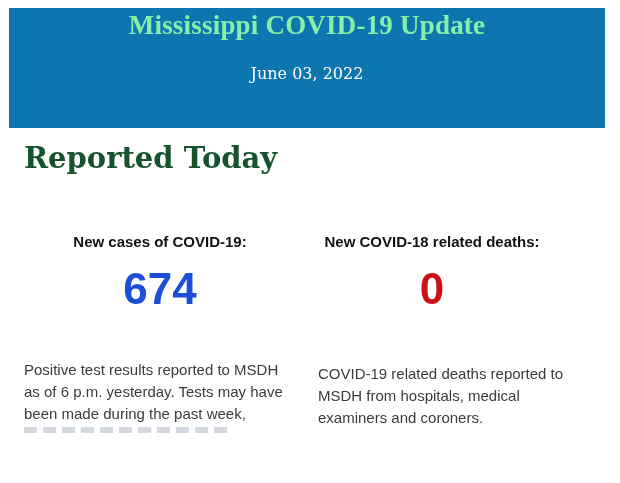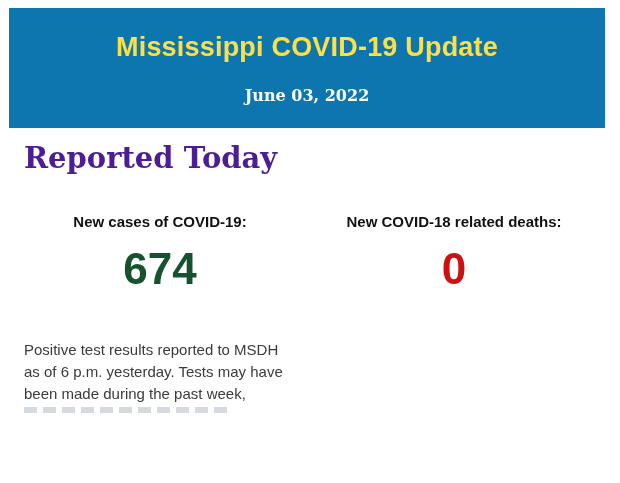--- a/index.html
+++ b/index.html
@@ -12,68 +12,68 @@
     -webkit-font-smoothing: antialiased;
   }
   .email-header {
     margin: 8px 15px 0 9px;
     height: 120px;
     background: #0e76ae;
     text-align: center;
     overflow: hidden;
   }
   .email-title {
-    font-family: Liberation Sans, sans-serif;
+    font-family: Liberation Serif, serif;
     font-weight: bold;
     font-size: 27px;
-    color: #fde047;
-    margin-top: 24px;
+    color: #86efac;
+    margin-top: 2px;
     letter-spacing: 0.2px;
   }
   .email-date {
     font-family: "DejaVu Serif", serif;
-    font-weight: bold;
+    font-weight: normal;
     font-size: 16px;
     color: #ffffff;
     margin-top: 23px;
   }
   .content {
     padding: 0 15px;
     margin-left: 9px;
     margin-right: 15px;
   }
   .section-heading {
     font-family: "DejaVu Serif", serif;
     font-weight: bold;
     font-size: 29px;
     line-height: 1.1;
-    color: #4c1d95;
+    color: #14532d;
     margin: 15px 0 0 0;
   }
   .stats-row {
     display: flex;
-    justify-content: space-between;
-    margin-top: 38px;
+    justify-content: flex-start;
+    margin-top: 58px;
   }
   .stat-col {
     width: 272px;
     text-align: center;
   }
   .stat-label {
     font-weight: bold;
     font-size: 15px;
     color: #111111;
   }
   .stat-value {
     font-weight: bold;
     font-size: 44px;
     line-height: 1.1;
     margin-top: 15px;
   }
-  .value-cases  { color: #14532d; }
+  .value-cases  { color: #1d4ed8; }
   .value-deaths { color: #cb1111; }
   .desc-row {
     display: flex;
     justify-content: space-between;
     margin-top: 46px;
     align-items: center;
   }
   .desc-col {
     width: 272px;
   }
@@ -117,16 +117,19 @@
         <div class="stat-label">New COVID-18 related deaths:</div>
         <div class="stat-value value-deaths">0</div>
       </div>
     </div>
 
     <div class="desc-row">
       <div class="desc-col">
         <div class="stat-desc">Positive test results reported to MSDH as of 6 p.m. yesterday. Tests may have been made during the past week,</div>
         <div class="clipped-text-line"></div>
       </div>
+      <div class="desc-col">
+        <div class="stat-desc">COVID-19 related deaths reported to MSDH from hospitals, medical examiners and coroners.</div>
+      </div>
     </div>
 
   </div>
 </div>
 
 </body></html>

